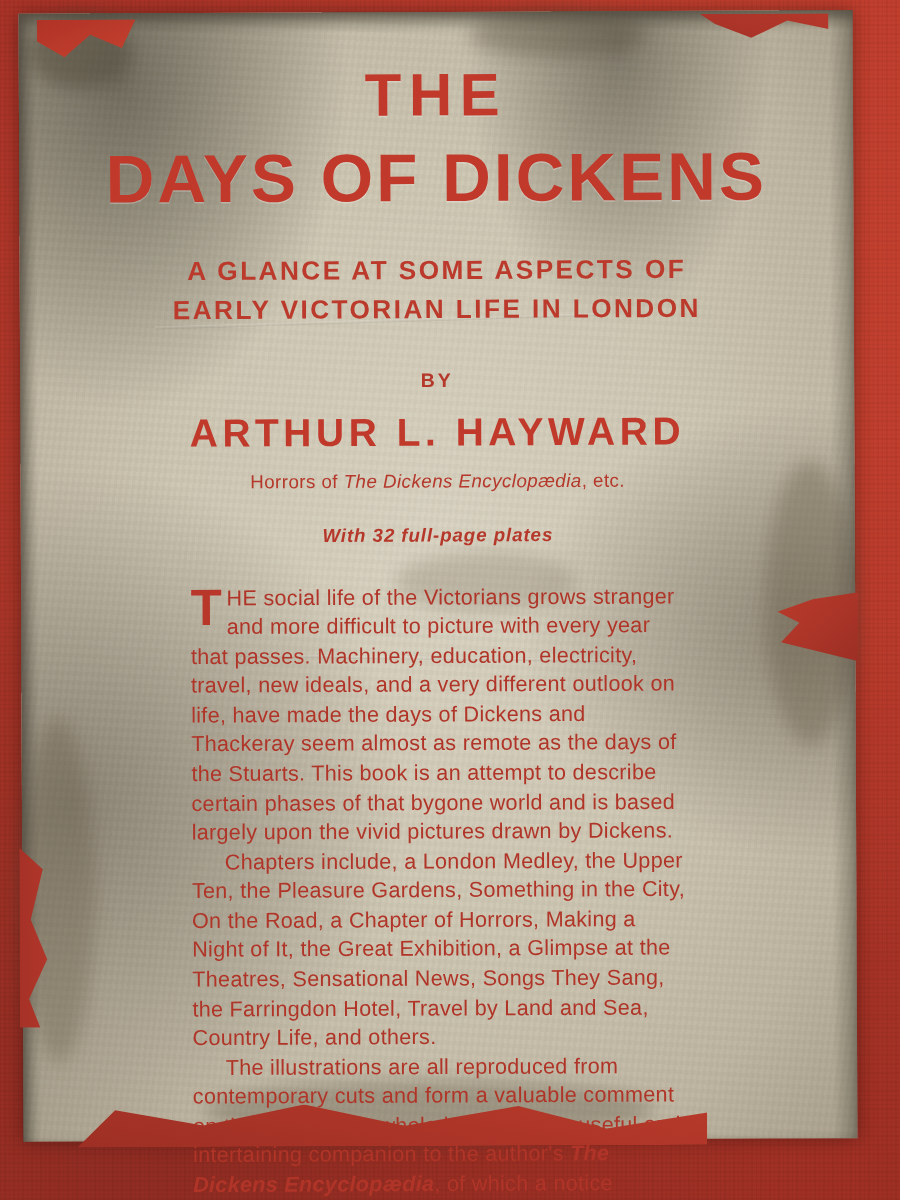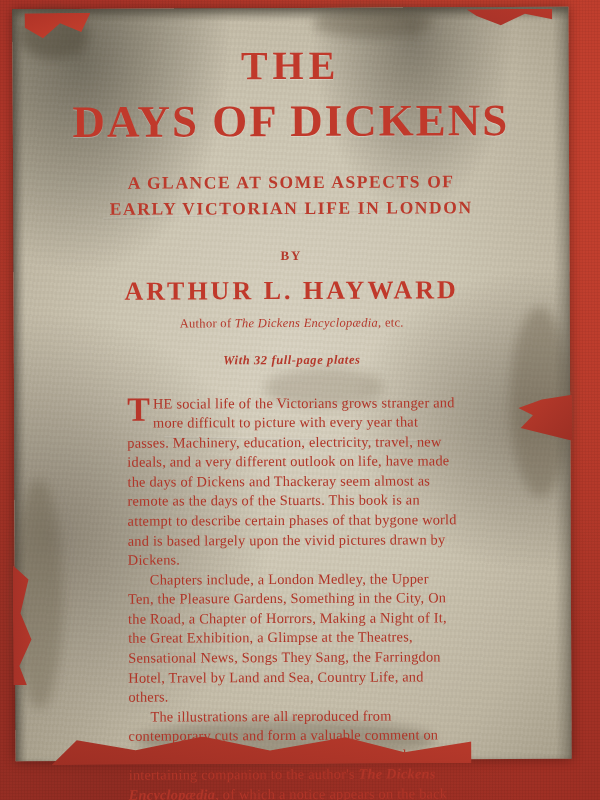--- a/index.html
+++ b/index.html
@@ -6,21 +6,21 @@
     margin: 0;
     padding: 0;
     background: #2b2b2b;
   }
   #page {
     position: relative;
     width: 600px;
     height: 800px;
     overflow: hidden;
     background: #b2382c;
-    font-family: Liberation Serif, serif;
+    font-family: Liberation Sans, sans-serif;
   }
   
   .board {
     position: absolute;
     inset: 0;
     background:
       radial-gradient(ellipse at 20% 90%, #8d2b22 0%, rgba(141,43,34,0) 60%),
       radial-gradient(ellipse at 85% 15%, #c4412f 0%, rgba(196,65,47,0) 55%),
       linear-gradient(160deg, #a93328 0%, #bd3c2c 40%, #9e2f24 100%);
   }
@@ -225,21 +225,21 @@
 
       <div class="subtitle">
         <span>A GLANCE AT SOME ASPECTS OF</span><br>
         <span>EARLY VICTORIAN LIFE IN LONDON</span>
       </div>
 
       <div class="byline">BY</div>
       <div class="author">ARTHUR L. HAYWARD</div>
 
       <div class="author-note">
-        <span>Author of </span><i>The Dickens Encyclopædia</i><span>, etc.</span>
+        <span>Horrors of </span><i>The Dickens Encyclopædia</i><span>, etc.</span>
       </div>
 
       <div class="plates">With 32 full-page plates</div>
 
       <div class="blurb">
         <p class="first">
           <span class="dropcap">T</span><span>HE social life of the Victorians grows stranger and more difficult to picture with every year that passes. Machinery, education, electricity, travel, new ideals, and a very different outlook on life, have made the days of Dickens and Thackeray seem almost as remote as the days of the Stuarts. This book is an attempt to describe certain phases of that bygone world and is based largely upon the vivid pictures drawn by Dickens.</span>
         </p>
         <p>Chapters include, a London Medley, the Upper Ten, the Pleasure Gardens, Something in the City, On the Road, a Chapter of Horrors, Making a Night of It, the Great Exhibition, a Glimpse at the Theatres, Sensational News, Songs They Sang, the Farringdon Hotel, Travel by Land and Sea, Country Life, and others.</p>
         <p>

